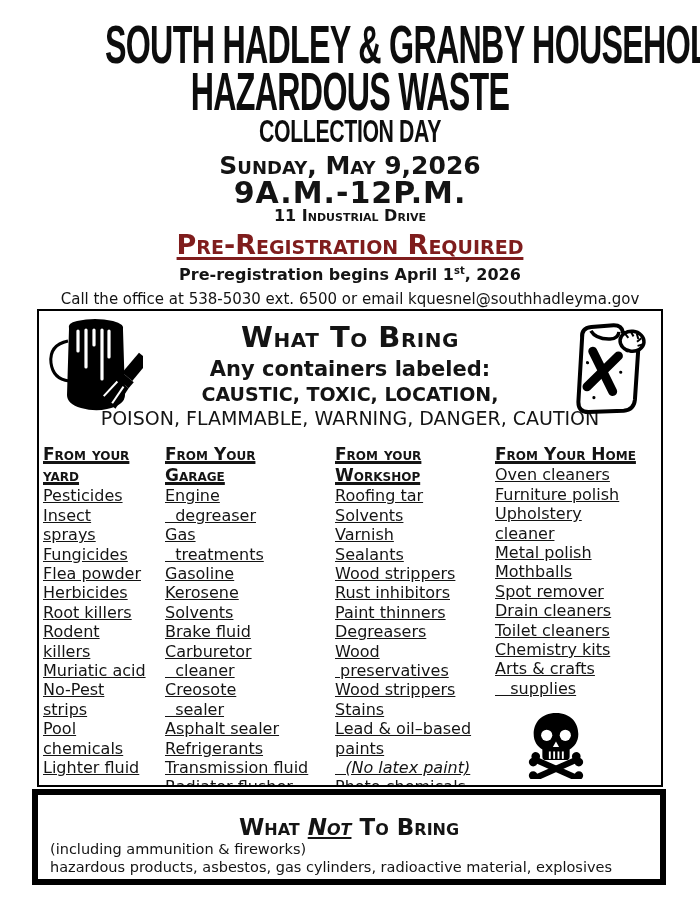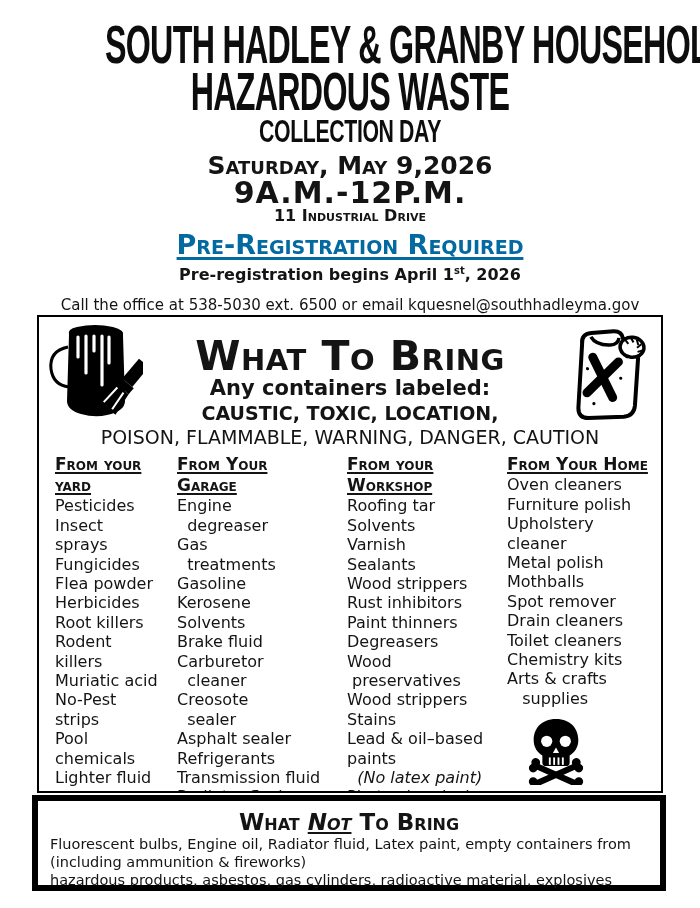--- a/index.html
+++ b/index.html
@@ -27,77 +27,77 @@
   .date-line { margin-top:2px; font-size:25px; line-height:28px; font-weight:bold; font-variant:small-caps; }
   .time-line { font-size:30px; line-height:26px; font-weight:bold; letter-spacing:1px; }
   .location-line { margin-top:1px; font-size:19px; line-height:23px; font-weight:bold; white-space:pre; }
   .address-line { font-size:16px; line-height:19px; font-weight:bold; font-variant:small-caps; }
   .prereg-line {
     margin-top:4px; font-size:27px; line-height:31px; font-weight:bold; font-variant:small-caps;
     text-decoration:underline; text-decoration-thickness:3px; text-underline-offset:3px;
   }
   .begins-line { margin-top:1px; font-size:16px; line-height:19px;font-weight:bold; }
   .begins-line sup { font-size:10px; }
-  .contact-line { margin-top:12px; font-size:15px; line-height:19px; }
+  .contact-line { margin-top:6px; font-size:15px; line-height:19px; }
 
   
   .bring-box {
     position:relative;
     margin-left:37px;
     width:626px; height:478px;
     border:2px solid #000;
     overflow:hidden;
   }
-  .bring-heading { margin-top:20px; font-size:41px; line-height:38px; font-weight:bold; font-variant:small-caps; letter-spacing:0.5px; }
+  .bring-heading { margin-top:7px; font-size:29px; line-height:38px; font-weight:bold; font-variant:small-caps; letter-spacing:0.5px; }
   .bring-sub { font-size:21px; line-height:26px; font-weight:bold; }
   .bring-labels-1 { font-size:19px; line-height:24px; font-weight:bold; }
   .bring-labels-2 { font-size:19px; line-height:25px; font-weight:normal; }
 
   .icon-abs { position:absolute; }
   .paint-can { left:8px; top:4px; }
   .gas-can { right:6px; top:8px; }
   .skull { left:486px; top:398px; }
 
-  .columns { display:flex; margin-top:4px; padding-left:16px; }
+  .columns { display:flex; margin-top:13px; padding-left:4px;text-decoration:underline; }
   .col { white-space:pre; }
   .col:nth-child(1){ width:122px; }
   .col:nth-child(2){ width:170px; }
   .col:nth-child(3){ width:160px; }
   .col:nth-child(4){ width:146px; }
   .col-header-line {
     font-size:17px; line-height:21px; font-weight:bold; font-variant:small-caps;
     text-decoration:underline; text-decoration-thickness:1.5px; text-underline-offset:2px;
     display:table; 
   }
   .col-line { font-size:16px; line-height:19.4px; }
   .col-line.italic { font-style:italic; }
 
   
   .not-box {
     margin-left:32px; margin-top:2px;
     width:634px; height:96px;
     border:6px solid #000;
-    padding:8px 12px 0 12px;
+    padding:19px 12px 0 12px;
     background:#fff;
   }
   .not-heading { font-size:23px; line-height:26px; font-weight:bold; font-variant:small-caps; text-align:center; }
   .not-heading .emph { font-style:italic; text-decoration:underline; text-decoration-thickness:2px; text-underline-offset:2px; }
   .not-line { font-size:14.5px; line-height:18px; white-space:pre; }
 </style>
 </head>
 <body>
 
 <header class="center">
   <div class="headline title-1">SOUTH HADLEY &amp; GRANBY HOUSEHOLD</div>
   <div class="headline title-2">HAZARDOUS WASTE</div>
   <div class="headline title-3">COLLECTION DAY</div>
-  <div class="date-line">Saturday, May 9,2026</div>
+  <div class="date-line">Sunday, May 9,2026</div>
   <div class="time-line">9A.M.-12P.M.</div>
   <div class="address-line">11 Industrial Drive</div>
-  <div class="prereg-line" id="prereg" style="color: #0369a1;">Pre-Registration Required</div>
+  <div class="prereg-line" id="prereg" style="color: #7f1d1d;">Pre-Registration Required</div>
   <div class="begins-line"><span>Pre-registration begins April 1</span><sup>st</sup><span>, 2026</span></div>
   <div class="contact-line">Call the office at 538-5030 ext. 6500 or email kquesnel@southhadleyma.gov</div>
 </header>
 
 <section class="bring-box center">
 
   <div class="icon-abs paint-can">
     <svg width="96" height="102" viewBox="0 0 96 102">
       <g fill="#000">
         <path d="M22 14 Q20 8 30 6 Q48 2 66 6 Q78 9 76 15 L78 80 Q78 90 60 94 Q48 97 34 93 Q20 89 20 80 Z"></path>
@@ -199,17 +199,16 @@
       </g>
     </svg>
   </div>
 </section>
 
 <section class="not-box">
   <div class="not-heading">
     <span>What </span><span class="emph">Not</span><span> To Bring</span>
   </div>
   <div id="not-lines">
-      <div class="not-line">Fluorescent bulbs, Engine oil, Radiator fluid, Latex paint, empty containers from</div>
       <div class="not-line">(including ammunition &amp; fireworks)</div>
       <div class="not-line">hazardous products, asbestos, gas cylinders, radioactive material, explosives</div>
     </div>
 </section>
 
 </body></html>

